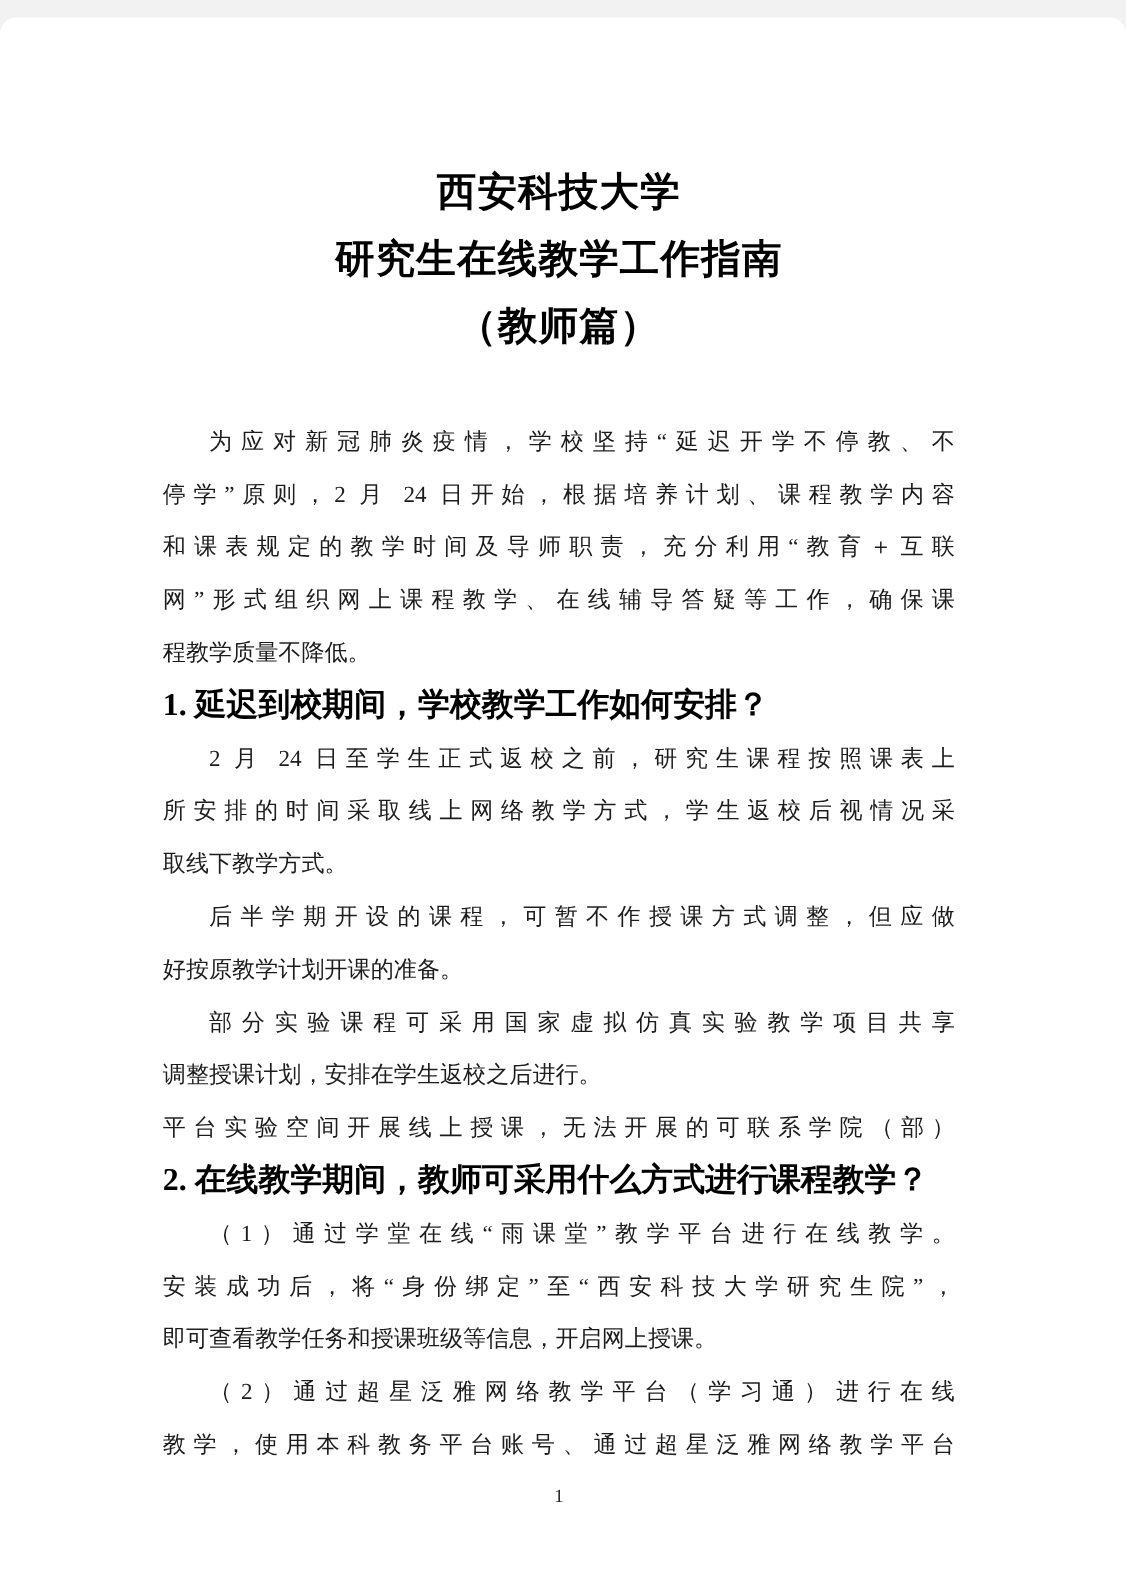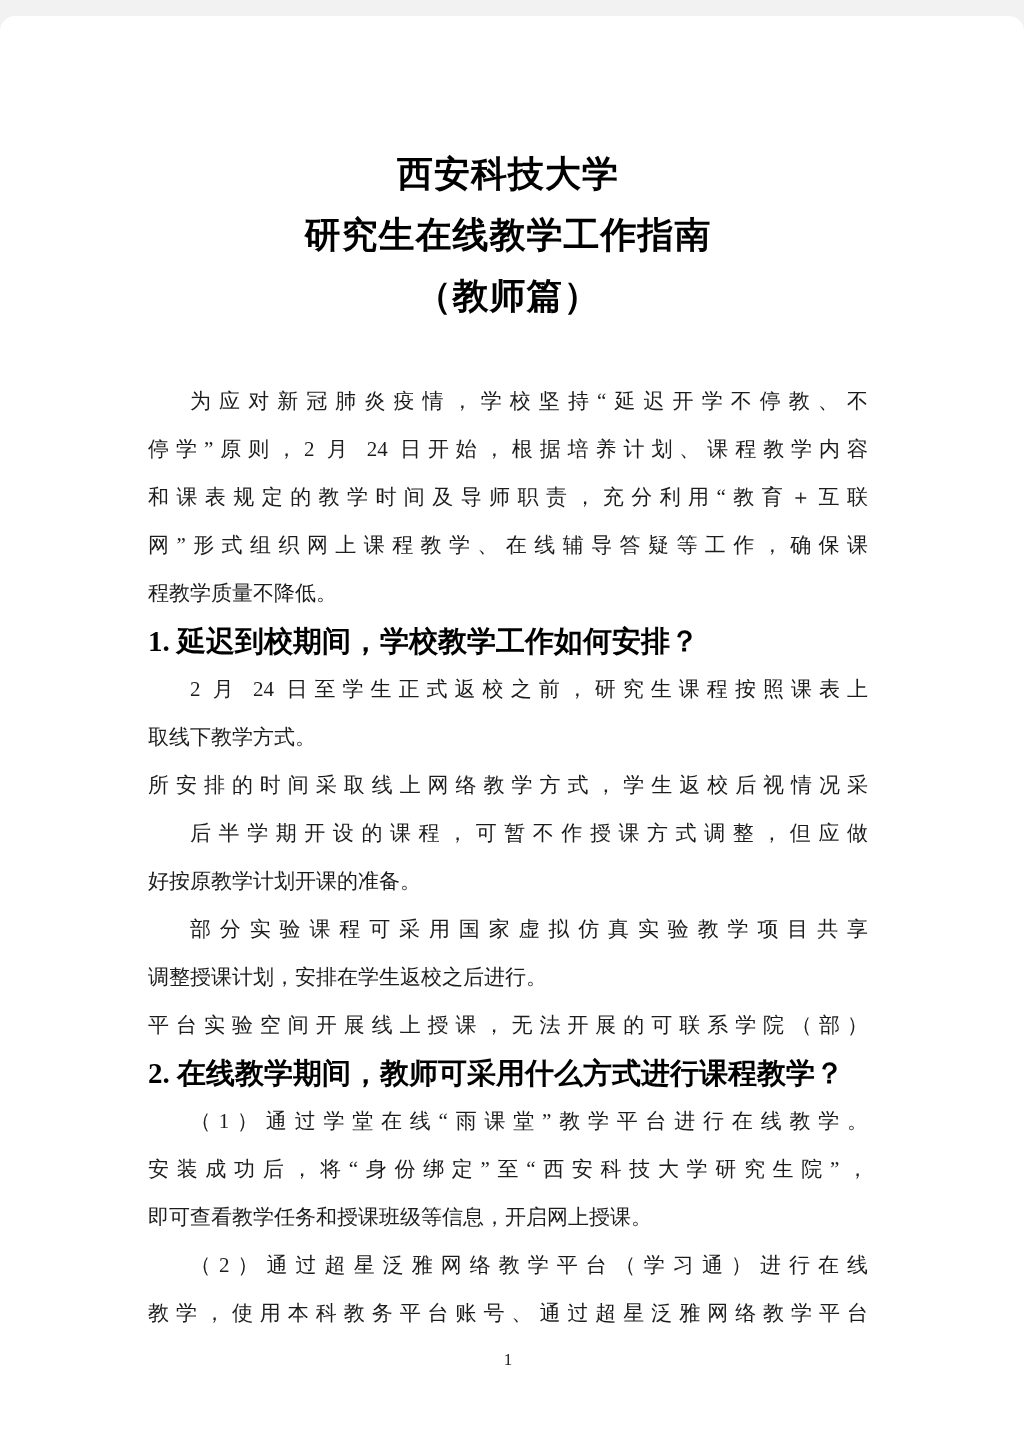--- a/index.html
+++ b/index.html
@@ -82,22 +82,22 @@
         <div>
           <div class="line indent just">为应对新冠肺炎疫情，学校坚持“延迟开学不停教、不</div>
           <div class="line just">停学”原则，2 月 24 日开始，根据培养计划、课程教学内容</div>
           <div class="line just">和课表规定的教学时间及导师职责，充分利用“教育＋互联</div>
           <div class="line just">网”形式组织网上课程教学、在线辅导答疑等工作，确保课</div>
           <div class="line">程教学质量不降低。</div>
         </div>
         <div class="heading">1. 延迟到校期间，学校教学工作如何安排？</div>
         <div>
           <div class="line indent just">2 月 24 日至学生正式返校之前，研究生课程按照课表上</div>
+          <div class="line just">所安排的时间采取线上网络教学方式，学生返校后视情况采</div>
           <div class="line">取线下教学方式。</div>
-          <div class="line just">所安排的时间采取线上网络教学方式，学生返校后视情况采</div>
         </div>
         <div>
           <div class="line indent just">后半学期开设的课程，可暂不作授课方式调整，但应做</div>
           <div class="line">好按原教学计划开课的准备。</div>
         </div>
         <div>
           <div class="line indent just">部分实验课程可采用国家虚拟仿真实验教学项目共享</div>
           <div class="line">调整授课计划，安排在学生返校之后进行。</div>
           <div class="line just">平台实验空间开展线上授课，无法开展的可联系学院（部）</div>
         </div>

